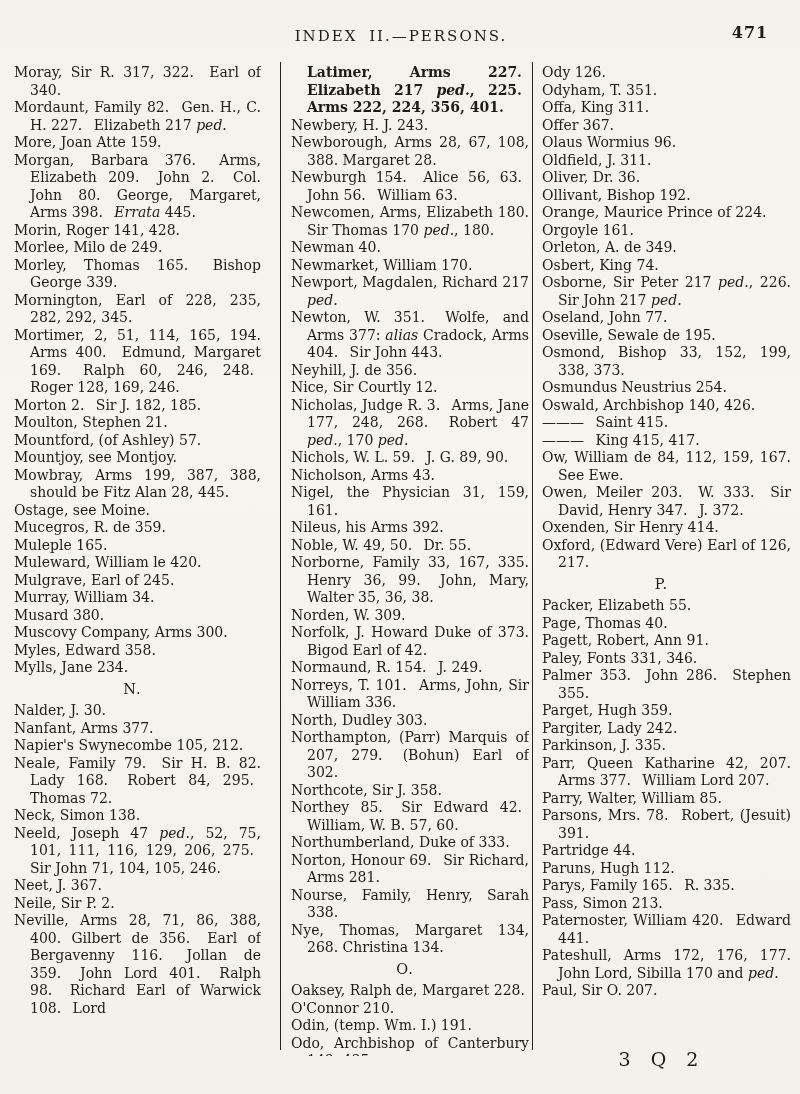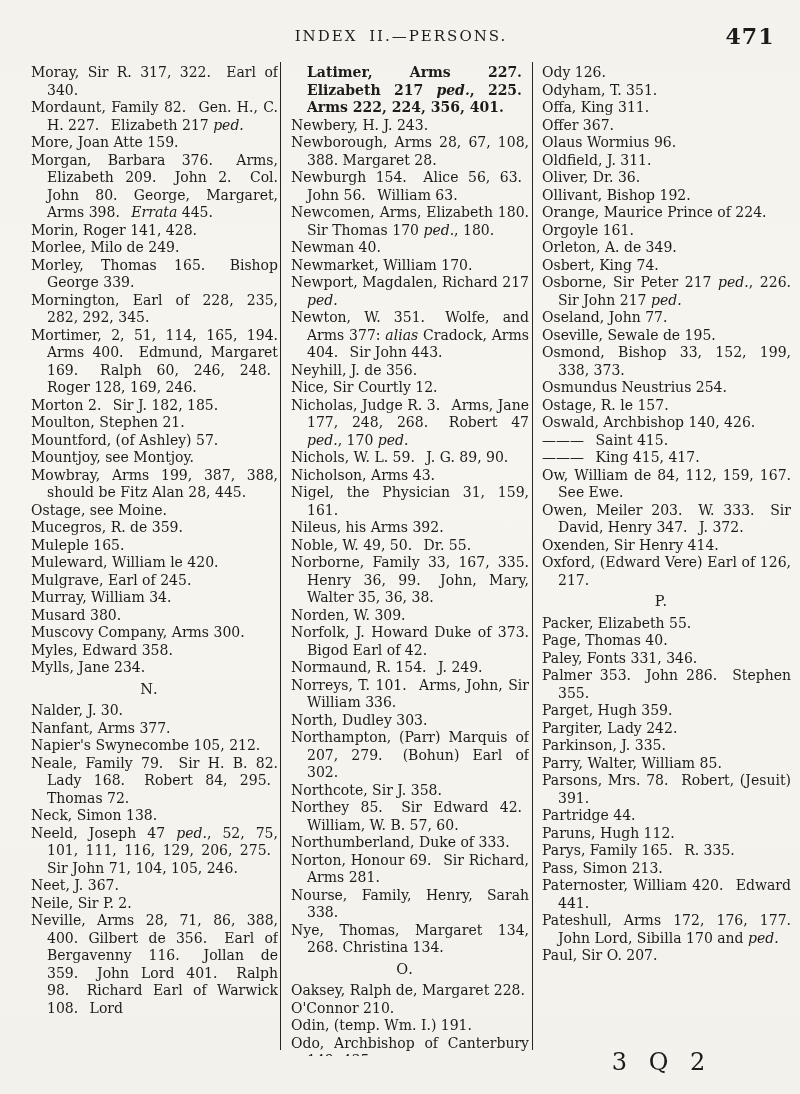--- a/index.html
+++ b/index.html
@@ -13,42 +13,42 @@
     overflow: hidden;
   }
   .page { position: absolute; inset: 0; border-radius: 24px; }
   .running-title {
     position: absolute; top: 27px; left: 240px; width: 322px;
     text-align: center; font-size: 15px;
     letter-spacing: 2px; word-spacing: 5px;
   }
   .page-number {
     position: absolute; top: 23px; left: 718px; width: 64px;
-    text-align: center; font-weight: bold; font-size: 22px; letter-spacing: 1px;
+    text-align: center; font-weight: bold; font-size: 16px; letter-spacing: 1px;
   }
   .column { position: absolute; top: 64px; height: 992px; overflow: hidden; }
-  #col1 { left: 31px;  width: 247px; }
+  #col1 { left: 14px;  width: 247px; }
   #col2 { left: 291px; width: 238px; }
   #col3 { left: 542px; width: 249px; }
   .rule { position: absolute; top: 62px; height: 988px; width: 1px; background: #26251f; }
   #rule1 { left: 280px; }
   #rule2 { left: 532px; }
   .entry {
     margin: 0; padding-left: 16px; text-indent: -16px;
     font-size: 14px; line-height: 17.5px;
     text-align: justify;
   }
   .entry.cont { text-indent: 0; font-weight: bold; }
   .section-heading {
     font-size: 14.5px; line-height: 17.5px; text-align: center;
     margin: 4px 0; letter-spacing: 1px; padding-right: 10px;
   }
   .footer-mark {
     position: absolute; top: 1048px; left: 600px; width: 124px;
-    text-align: center; font-size: 24px; letter-spacing: 7px;
+    text-align: center; font-size: 19px; letter-spacing: 7px;
   }
 </style>
 </head>
 <body>
 
 <div class="page">
   <div class="running-title">INDEX II.—PERSONS.</div>
   <div class="page-number">471</div>
 
   <div class="column" id="col1">
@@ -137,36 +137,37 @@
       <p class="entry">Ollivant, Bishop 192.</p>
       <p class="entry">Orange, Maurice Prince of 224.</p>
       <p class="entry">Orgoyle 161.</p>
       <p class="entry">Orleton, A. de 349.</p>
       <p class="entry">Osbert, King 74.</p>
       <p class="entry">Osborne, Sir Peter 217 <i>ped.</i>, 226. Sir John 217 <i>ped.</i></p>
       <p class="entry">Oseland, John 77.</p>
       <p class="entry">Oseville, Sewale de 195.</p>
       <p class="entry">Osmond, Bishop 33, 152, 199, 338, 373.</p>
       <p class="entry">Osmundus Neustrius 254.</p>
-      <p class="entry">Ostage, R. le 157.</p>
       <p class="entry">Oswald, Archbishop 140, 426.</p>
       <p class="entry">———  Saint 415.</p>
       <p class="entry">———  King 415, 417.</p>
       <p class="entry">Ow, William de 84, 112, 159, 167. See Ewe.</p>
       <p class="entry">Owen, Meiler 203.  W. 333.  Sir David, Henry 347.  J. 372.</p>
       <p class="entry">Oxenden, Sir Henry 414.</p>
       <p class="entry">Oxford, (Edward Vere) Earl of 126, 217.</p>
       <div class="section-heading">P.</div>
       <p class="entry">Packer, Elizabeth 55.</p>
       <p class="entry">Page, Thomas 40.</p>
+      <p class="entry">Pagett, Robert, Ann 91.</p>
       <p class="entry">Paley, Fonts 331, 346.</p>
       <p class="entry">Palmer 353.  John 286.  Stephen 355.</p>
       <p class="entry">Parget, Hugh 359.</p>
       <p class="entry">Pargiter, Lady 242.</p>
       <p class="entry">Parkinson, J. 335.</p>
+      <p class="entry">Parr, Queen Katharine 42, 207. Arms 377.  William Lord 207.</p>
       <p class="entry">Parry, Walter, William 85.</p>
       <p class="entry">Parsons, Mrs. 78.  Robert, (Jesuit) 391.</p>
       <p class="entry">Partridge 44.</p>
       <p class="entry">Paruns, Hugh 112.</p>
       <p class="entry">Parys, Family 165.  R. 335.</p>
       <p class="entry">Pass, Simon 213.</p>
       <p class="entry">Paternoster, William 420.  Edward 441.</p>
       <p class="entry">Pateshull, Arms 172, 176, 177. John Lord, Sibilla 170 and <i>ped.</i></p>
       <p class="entry">Paul, Sir O. 207.</p>
     </div>

